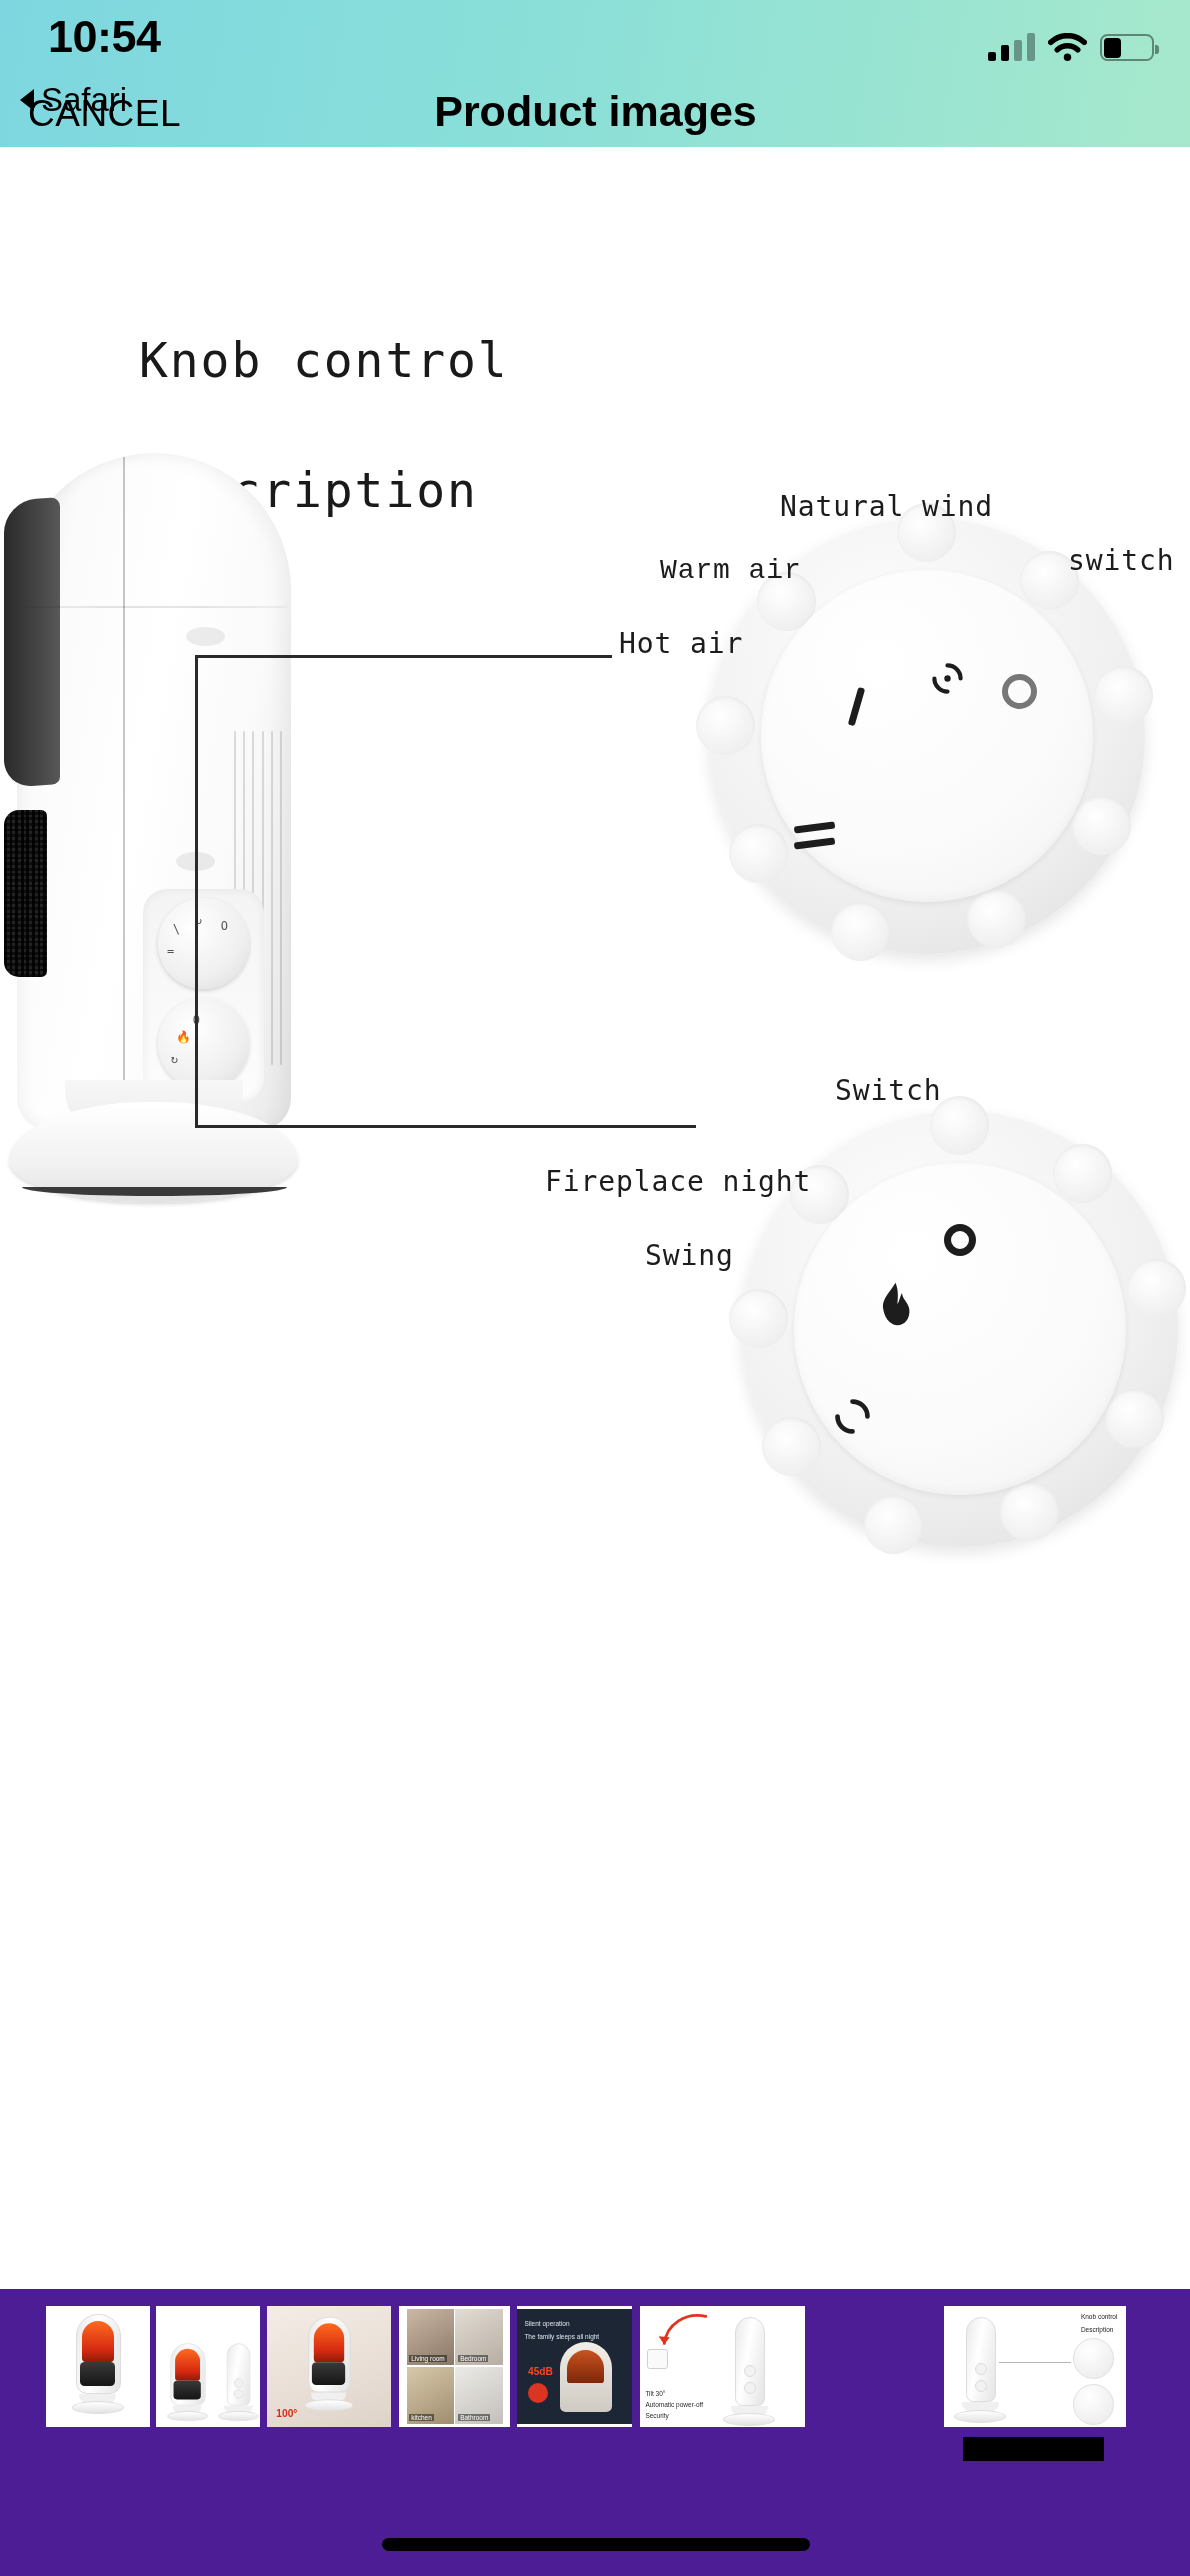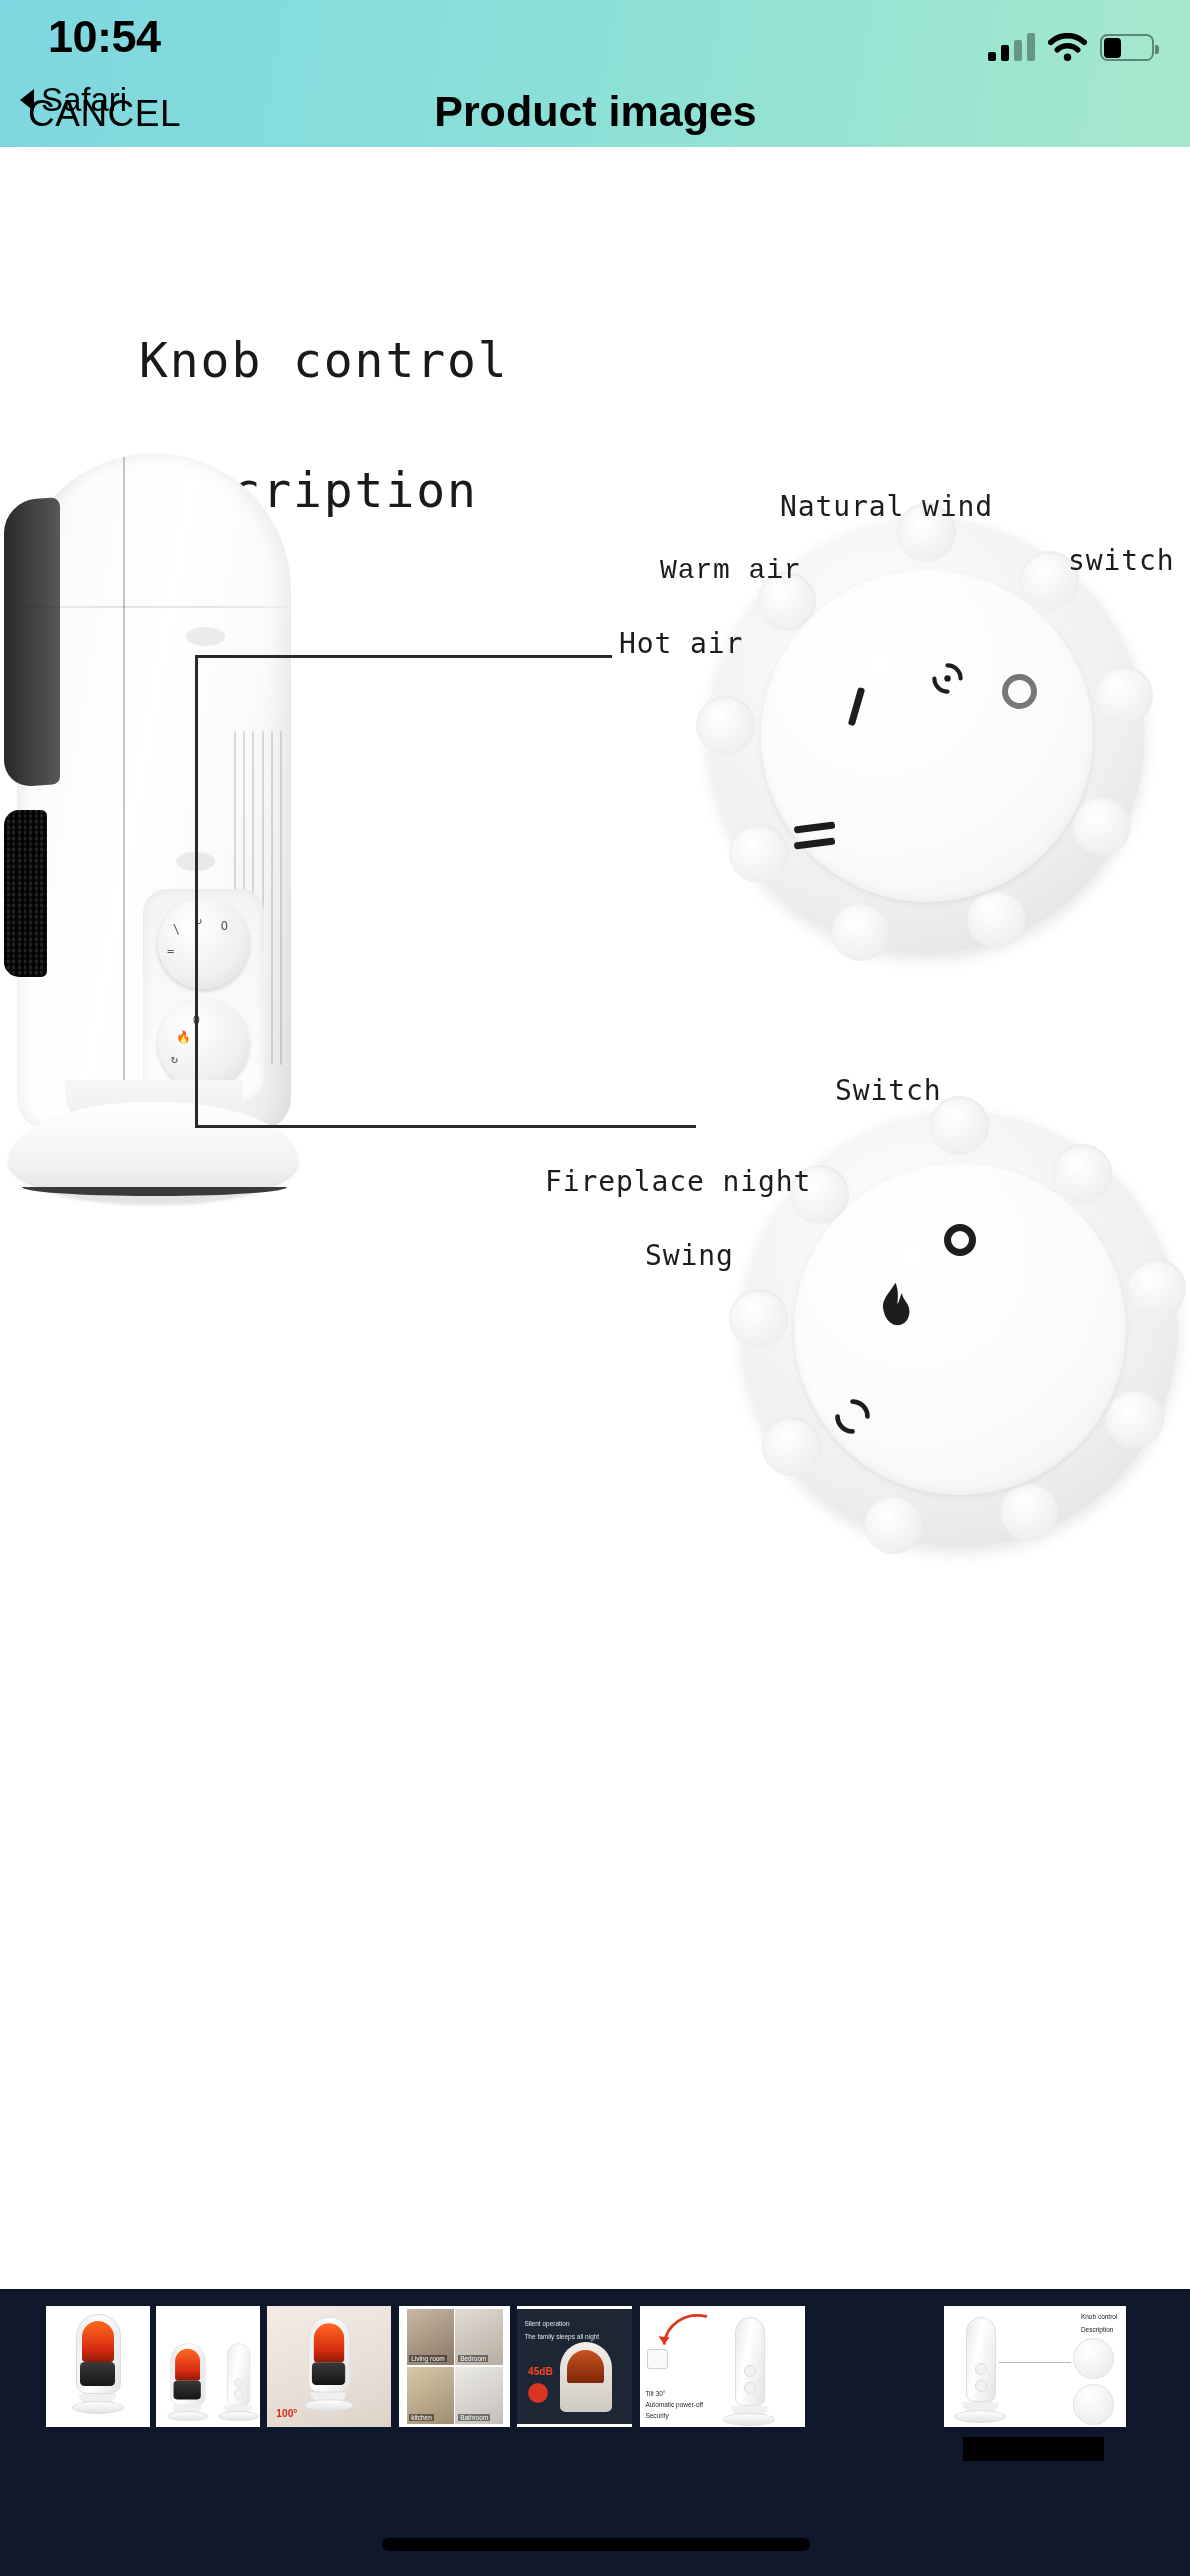--- a/index.html
+++ b/index.html
@@ -2,21 +2,21 @@
 <html style="font-size:15px"><head>
 <meta charset="utf-8">
 <style>
   * { margin:0; padding:0; box-sizing:border-box; }
   html, body {
     width:1191px; height:2576px;
     background:#ffffff;
     font-family:"Liberation Sans", sans-serif;
     overflow:hidden;
   }
-  .screen { position:relative; width:1191px; height:2576px; background:#0f172a; }
+  .screen { position:relative; width:1191px; height:2576px; background:#4c1d95; }
 
   
   .header {
     position:absolute; left:0; top:0; width:1191px; height:147px;
     background:linear-gradient(100deg,#7ED7E0 0%,#8ADFD8 45%,#A6E8CC 100%);
   }
   .statusbar { position:absolute; left:0; top:0; width:1191px; height:80px; }
   .clock {
     position:absolute; left:48px; top:11px;
     font-size:45px; font-weight:600; color:#000; letter-spacing:-0.5px;

